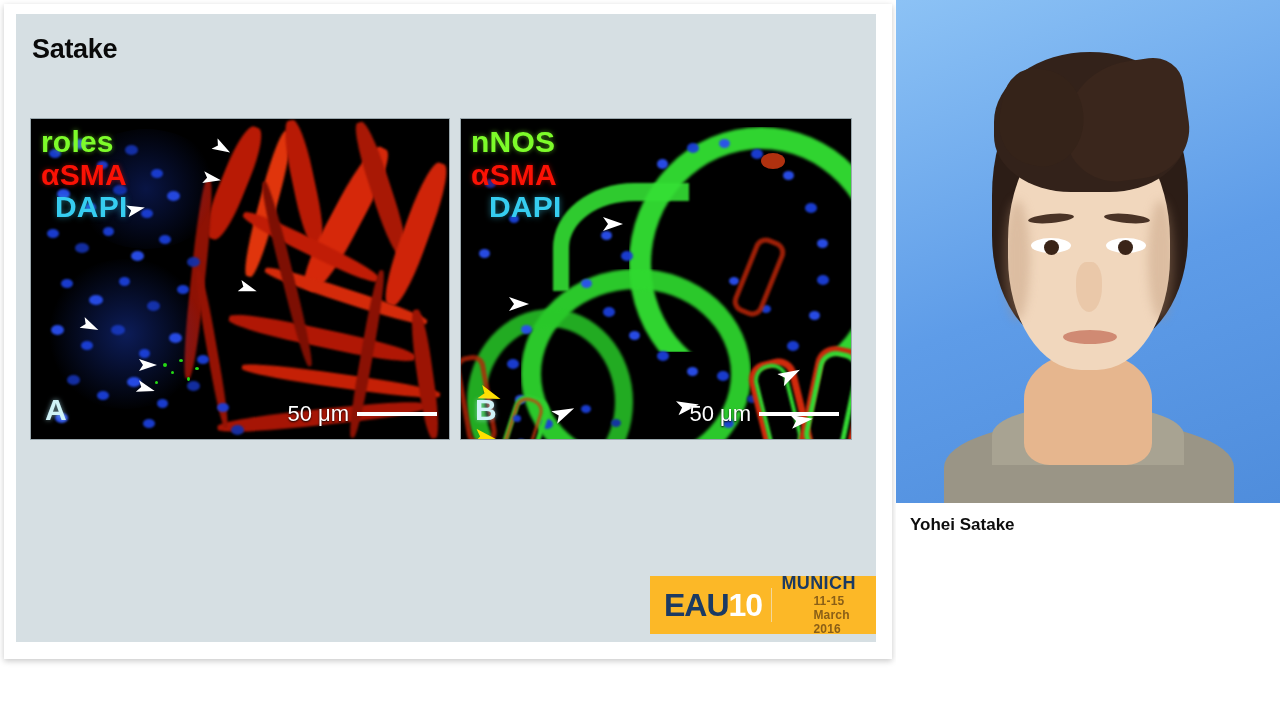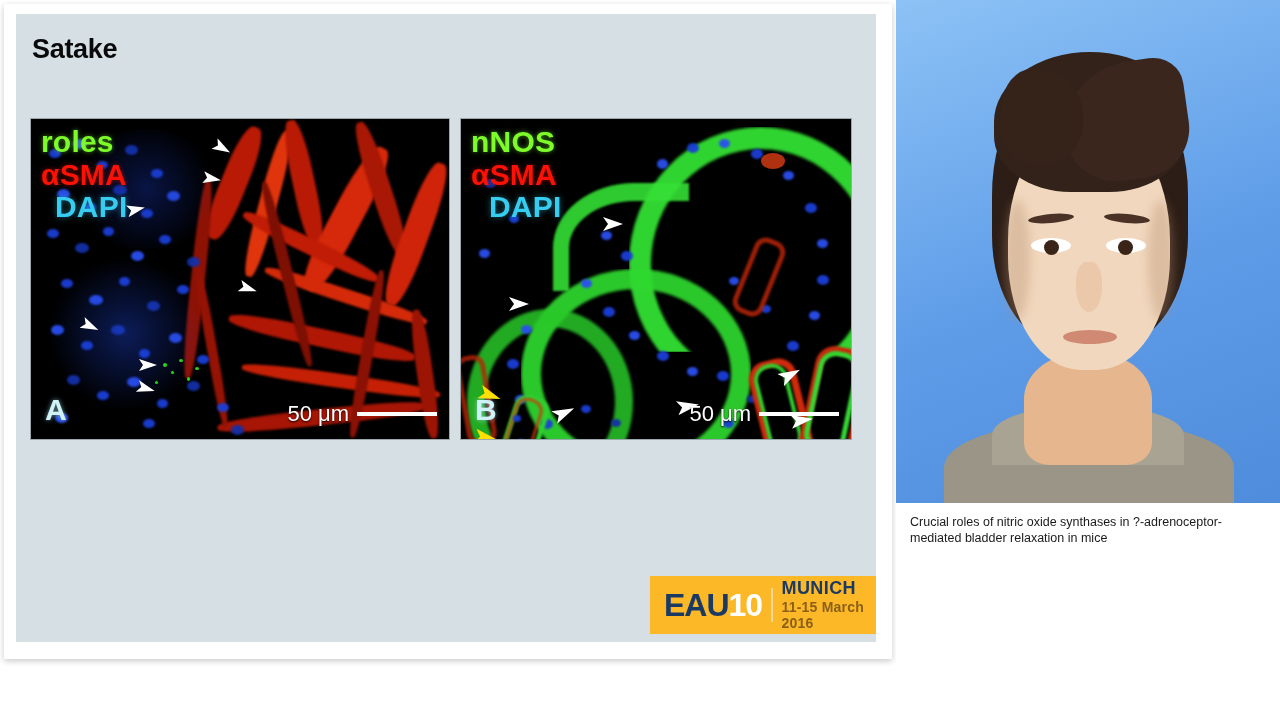--- a/index.html
+++ b/index.html
@@ -68,21 +68,21 @@
   
   .eau-logo{
     position:absolute;right:-2px;bottom:8px;width:228px;height:58px;
     background:#fcb827;display:flex;align-items:center;padding:0 14px;box-sizing:border-box;
   }
   .eau-main{font-size:32px;font-weight:bold;color:#1b3a63;letter-spacing:-1px;line-height:1;}
   .eau-16{color:#ffffff;}
   .eau-div{width:2px;height:34px;background:#f2d79b;margin:0 9px;}
   .eau-right{display:flex;flex-direction:column;justify-content:center;}
   .eau-city{font-size:18px;font-weight:bold;color:#1b3a63;letter-spacing:0.4px;line-height:1.05;}
-  .eau-dates{font-size:14px;font-weight:bold;color:#8a5f17;letter-spacing:0.2px;margin-top:1px;}
+  .eau-dates{font-size:12px;font-weight:bold;color:#8a5f17;letter-spacing:0.2px;margin-top:1px;margin-left:32px;}
   .copyright-mark{
     position:absolute;left:640px;bottom:20px;font-size:15px;color:#c3ccd1;
   }
 
   
   .speaker{position:absolute;left:896px;top:0;width:384px;height:720px;background:#fff;}
   .photo{position:absolute;left:0;top:0;width:384px;height:503px;overflow:hidden;
          background:linear-gradient(160deg,#8cc2f5 0%,#5e9ce8 55%,#4f8ddc 100%);}
   .ph{position:absolute;}
   .neck{left:128px;top:355px;width:128px;height:110px;background:#e6b68e;border-radius:40% 40% 20% 20%;}
@@ -383,17 +383,17 @@
       <div class="ph brow brow-r"></div>
       <div class="ph eye eye-l"></div>
       <div class="ph eye eye-r"></div>
       <div class="ph iris iris-l"></div>
       <div class="ph iris iris-r"></div>
       <div class="ph nose"></div>
       <div class="ph mouth"></div>
     </div>
 
     <div class="speaker-info">
-      <div class="speaker-talk">Crucial roles of nitric oxide synthases in ?-adrenoceptor-mediated bladder relaxation in mice</div>
+      <div class="speaker-name">Yohei Satake</div>
     </div>
   </div>
 
 </div>
 
 </body></html>

